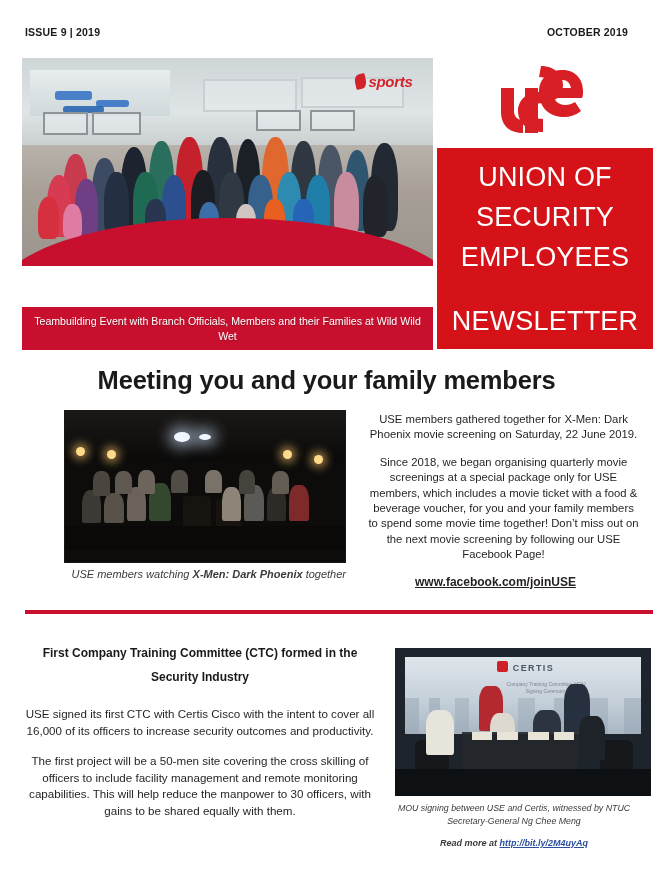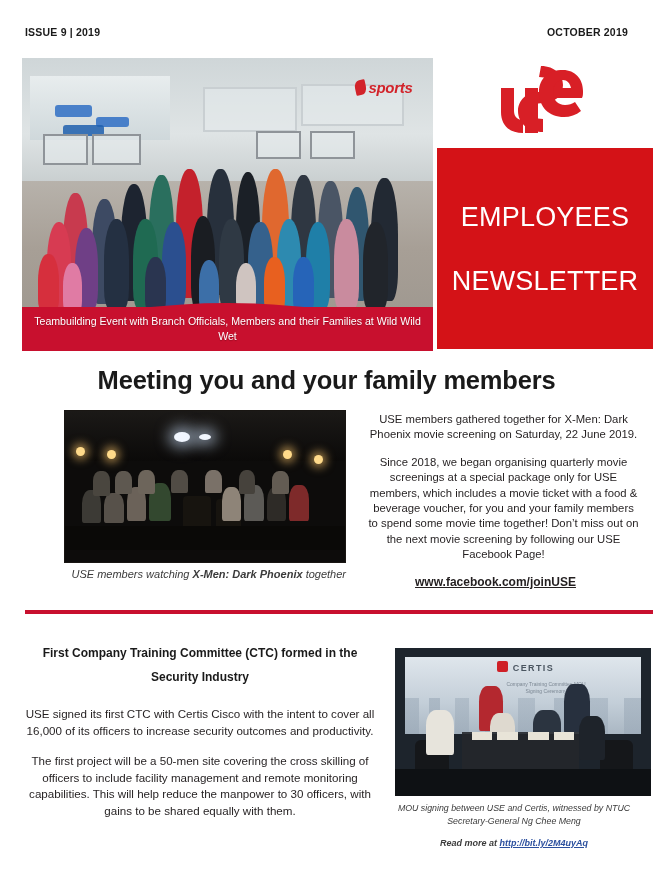--- a/index.html
+++ b/index.html
@@ -30,21 +30,21 @@
     letter-spacing: 0.2px;
     color: #1a1a1a;
   }
 
   
   .hero-photo {
     position: absolute;
     left: 22px;
     top: 58px;
     width: 411px;
-    height: 293px;
+    height: 208px;
     overflow: hidden;
     background: #9aa3a8;
   }
   .hero-sky {
     position: absolute;
     left: 0; top: 0; width: 100%; height: 47%;
     background: linear-gradient(180deg, #cfd6d8 0%, #dfe4e5 55%, #c3c9ca 100%);
   }
   .hero-ground {
     position: absolute;
@@ -460,20 +460,22 @@
       <path d="M36 30 h13 v45 h-13 z"></path>
 
       <path d="M52 8 c14 0 22 9 22 19 c0 11 -9 18 -20 18 c-7 0 -12 3 -12 8 c0 5 5 8 12 8 l0 13 c-15 0 -25 -9 -25 -21 c0 -11 9 -19 20 -19 c7 0 12 -3 12 -7 c0 -5 -4 -8 -11 -8 z"></path>
 
       <path d="M74 12 c12 0 20 9 20 21 c0 3 0 5 -1 7 h-27 v-10 h16 c-1 -5 -4 -8 -8 -8 c-6 0 -10 5 -10 12 c0 8 5 13 12 13 c4 0 7 -1 10 -3 l6 9 c-5 4 -11 6 -17 6 c-15 0 -25 -10 -25 -25 c0 -14 10 -22 24 -22 z"></path>
     </g>
   </svg>
 </div>
 
 <div class="masthead">
+  <div>UNION OF</div>
+  <div>SECURITY</div>
   <div>EMPLOYEES</div>
   <div class="line-last">NEWSLETTER</div>
 </div>
 
 <div class="section-title" id="movie-title">Meeting you and your family members</div>
 
 <div class="cinema-photo">
   <div class="cin-ceiling"></div>
   <div class="cin-white-lamp" style="left:39%;top:14%;"></div>
   <div class="cin-white-lamp" style="left:48%;top:15%;width:12px;height:6px;"></div>

